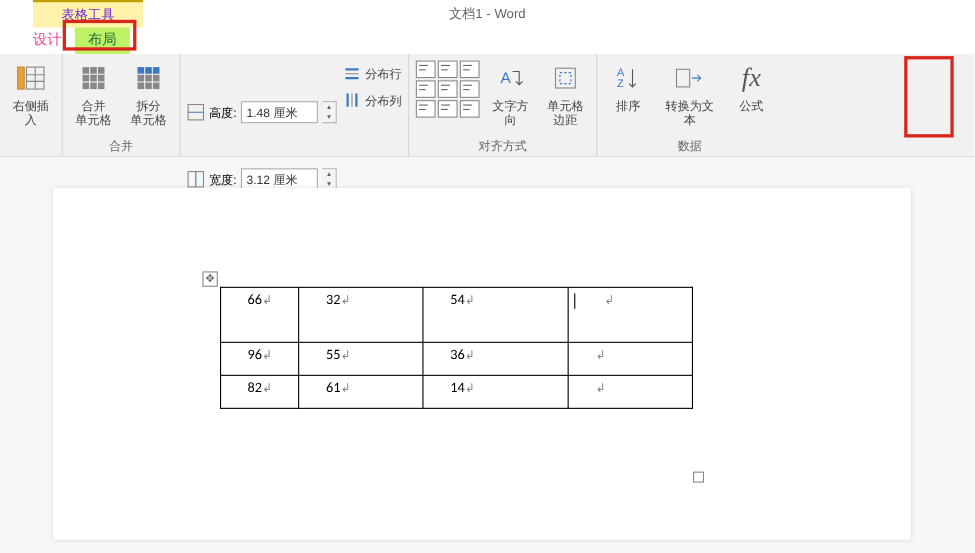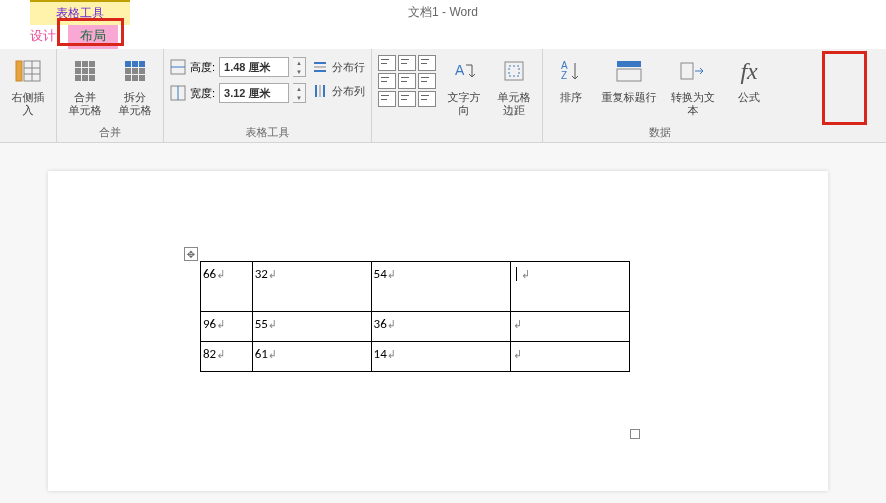--- a/index.html
+++ b/index.html
@@ -41,21 +41,21 @@
       padding-left: 18px;
       background: #fff;
     }
     .tab {
       padding: 4px 12px;
       font-size: 13px;
       color: #ec4899;
       cursor: pointer;
     }
     .tab.active {
-      background: #f9a8d4;
+      background: #bef264;
       color: #1a6b3a;
     }
     .highlight-box {
       border: 3px solid #d8261b;
       position: absolute;
     }
     .highlight-layout {
       left: 57px;
       top: 18px;
       width: 67px;
@@ -117,31 +117,31 @@
       display: flex;
       flex-direction: column;
       gap: 6px;
       padding-top: 4px;
     }
     .size-row {
       display: flex;
       align-items: center;
       gap: 4px;
       font-size: 11px;
+      margin-top: 35px;
     }
     .size-row .sicon { width: 16px; height: 16px; }
     .size-input {
       width: 70px;
       height: 20px;
       border: 1px solid #ababab;
       background: #fff;
       font-size: 11px;
       padding: 0 4px;
       color: #333;
-      font-weight: bold;
     }
     .spinner {
       display: flex;
       flex-direction: column;
       border: 1px solid #ababab;
       border-left: none;
       height: 20px;
     }
     .spinner div {
       width: 12px;
@@ -242,21 +242,21 @@
     .word-table {
       border-collapse: collapse;
       width: 430px;
       position: absolute;
       left: 152px;
       top: 90px;
     }
     .word-table td {
       border: 1px solid #000;
       height: 50px;
-      padding: 4px 2px;
+      padding: 4px 24px;
       vertical-align: top;
       font-size: 13px;
       color: #000;
       font-family: "Calibri", sans-serif;
     }
     .word-table td.c1 { width: 50px; }
     .word-table td.c2 { width: 115px; }
     .word-table td.c3 { width: 135px; }
     .word-table td.c4 { width: 115px; }
     .word-table tr.short td { height: 30px; }
@@ -438,42 +438,34 @@
         <div class="icon-area">
           <svg width="24" height="24">
               <rect x="3" y="3" width="18" height="18" fill="none" stroke="#888"></rect>
               <rect x="7" y="7" width="10" height="10" fill="none" stroke="#3b78c4" stroke-dasharray="2"></rect>
             </svg>
         </div>
         <span style="white-space:pre-line">单元格
 边距</span>
       </div>
     </div>
+    <div class="group-label">对齐方式</div>
   </div>
 
   <div class="group" style="border-right:none">
     <div class="group-content">
       <div class="big-btn">
         <div class="icon-area">
           <svg width="24" height="24">
               <text x="2" y="10" font-size="10" fill="#3b78c4">A</text>
               <text x="2" y="20" font-size="10" fill="#3b78c4">Z</text>
               <path d="M16 4 L16 20 M13 17 L16 20 L19 17" fill="none" stroke="#555"></path>
             </svg>
         </div>
         <span>排序</span>
-      </div>
-      <div class="big-btn" style="width:60px">
-        <div class="icon-area">
-          <svg width="28" height="24">
-              <rect x="2" y="2" width="24" height="6" fill="#3b78c4"></rect>
-              <rect x="2" y="10" width="24" height="12" fill="none" stroke="#888"></rect>
-            </svg>
-        </div>
-        <span>重复标题行</span>
       </div>
       <div class="big-btn" style="width:56px">
         <div class="icon-area">
           <svg width="28" height="24">
               <rect x="2" y="4" width="12" height="16" fill="none" stroke="#888"></rect>
               <path d="M16 12 L24 12 M21 9 L24 12 L21 15" fill="none" stroke="#3b78c4"></path>
             </svg>
         </div>
         <span>转换为文本</span>
       </div>

